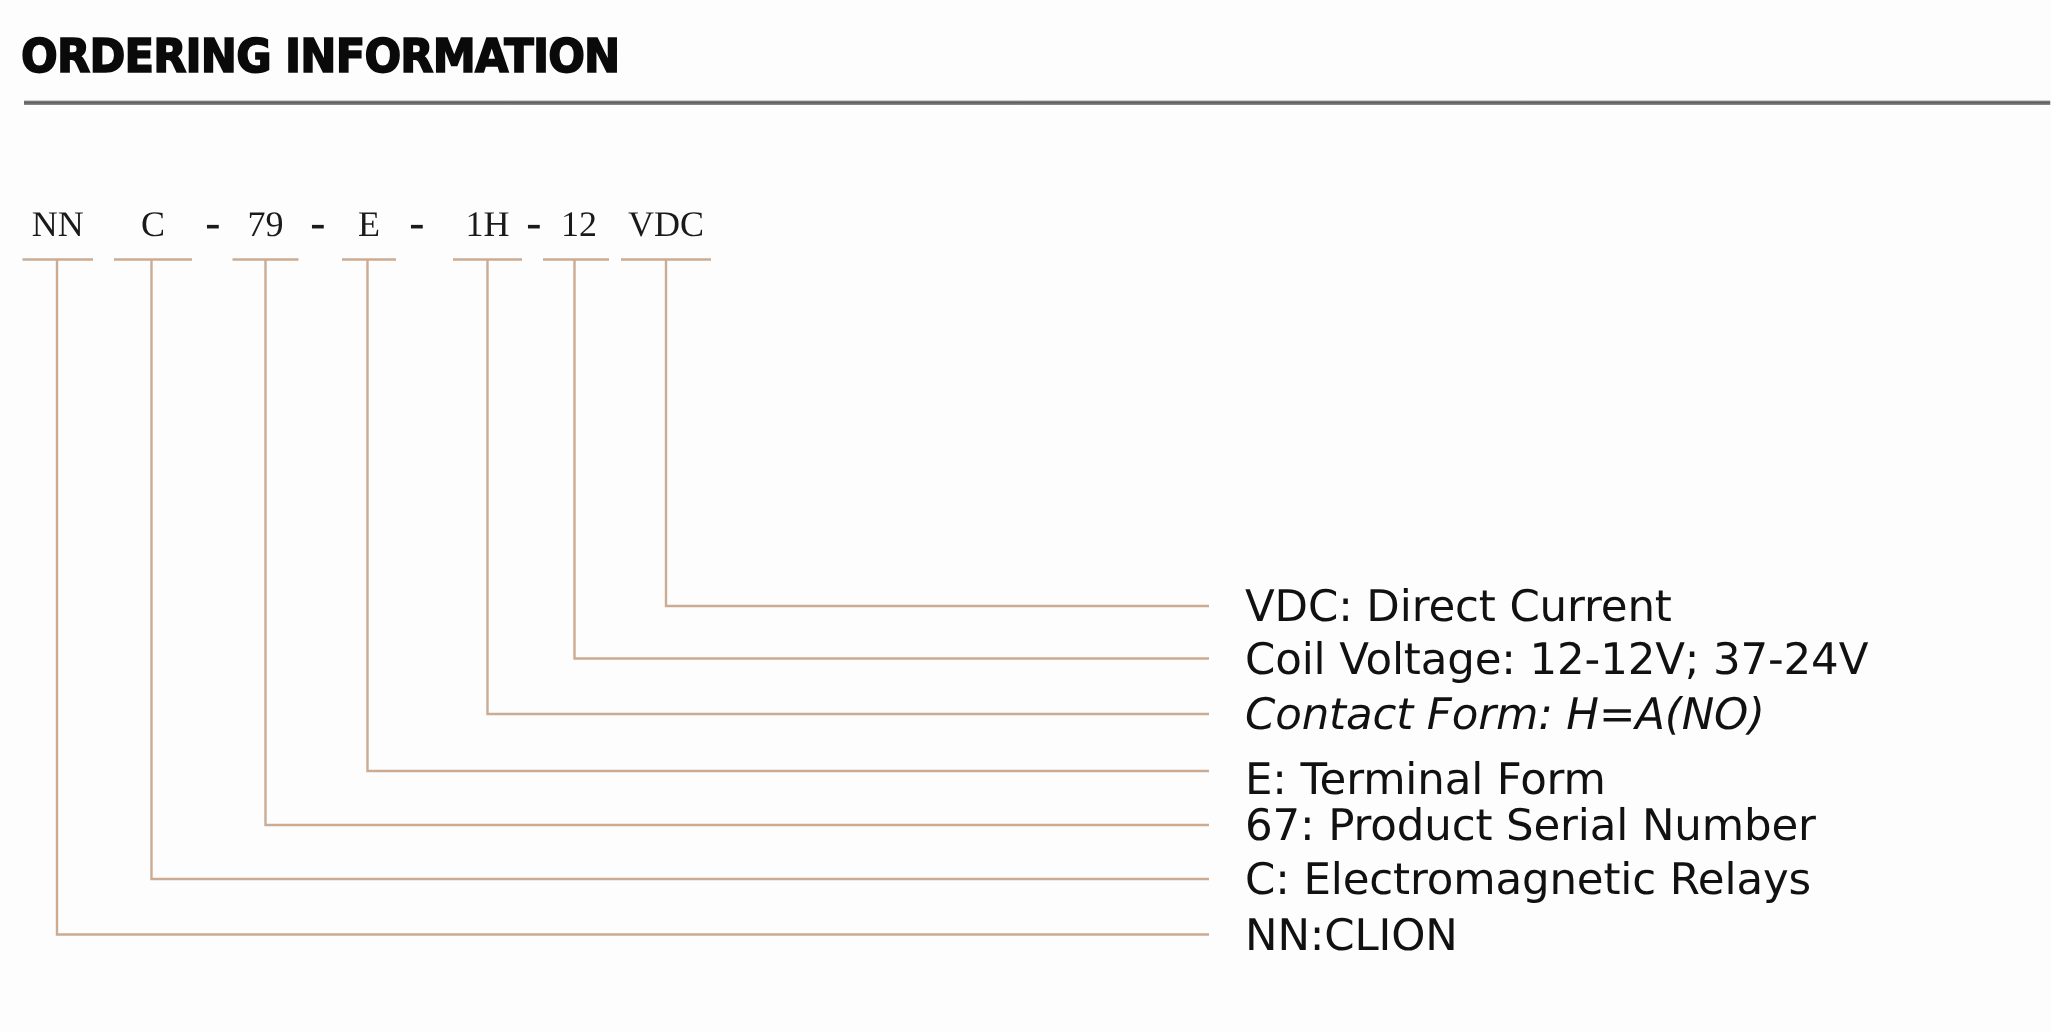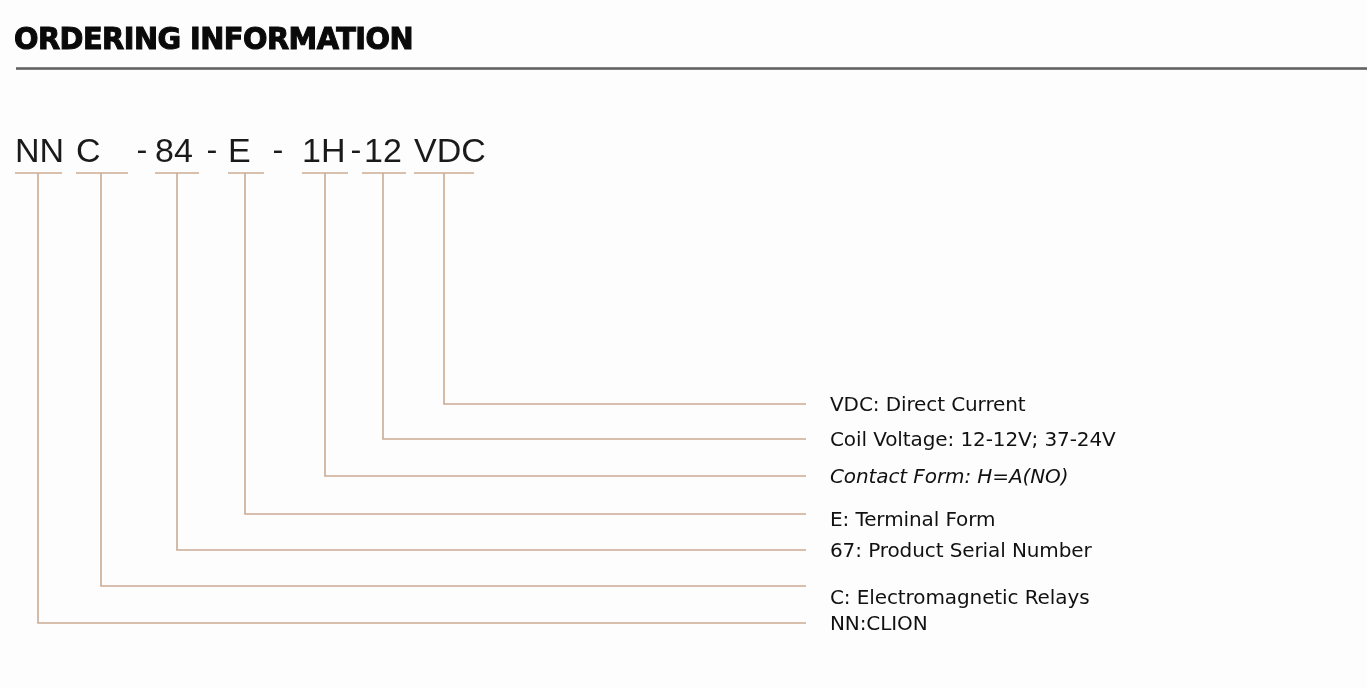--- a/index.html
+++ b/index.html
@@ -66,26 +66,26 @@
   
   #part-number-row {
     position: absolute;
     left: 0;
     top: 48px;
     height: 52px;
   }
   .code-segment {
     position: absolute;
     top: 0;
-    font-family: Liberation Sans, sans-serif;
-    font-size: 34px;
+    font-family: Liberation Serif, serif;
+    font-size: 24px;
     font-weight: 400;
     color: #1a1a1a;
     line-height: 44px;
-    text-align: left;
+    text-align: center;
     white-space: nowrap;
   }
   .code-separator {
     position: absolute;
     top: 0;
     font-family: "DejaVu Sans", sans-serif;
     font-size: 30px;
     color: #1a1a1a;
     line-height: 44px;
     text-align: center;
@@ -96,21 +96,21 @@
   #legend-list {
     position: absolute;
     left: 830px;
     top: 0;
     width: 520px;
   }
   .legend-line {
     position: absolute;
     left: 0;
     font-family: "DejaVu Sans", sans-serif;
-    font-size: 20px;
+    font-size: 29px;
     font-weight: 400;
     color: #111111;
     line-height: 30px;
     white-space: nowrap;
     letter-spacing: -0.1px;
   }
 </style>
 </head>
 <body>
 
@@ -138,34 +138,34 @@
         <polyline points="245,93 245,434 806,434" fill="none" stroke="#cbab92" stroke-width="1.6" stroke-linejoin="miter"></polyline>
         <polyline points="177,93 177,470 806,470" fill="none" stroke="#cbab92" stroke-width="1.6" stroke-linejoin="miter"></polyline>
         <polyline points="101,93 101,506 806,506" fill="none" stroke="#cbab92" stroke-width="1.6" stroke-linejoin="miter"></polyline>
         <polyline points="38,93 38,543 806,543" fill="none" stroke="#cbab92" stroke-width="1.6" stroke-linejoin="miter"></polyline>
       </g>
   </svg>
 
   <div id="part-number-row">
       <div class="code-segment" style="left: 15px; width: 47px;">NN</div>
       <div class="code-segment" style="left: 76px; width: 52px;">C</div>
-      <div class="code-segment" style="left: 155px; width: 44px;">84</div>
+      <div class="code-segment" style="left: 155px; width: 44px;">79</div>
       <div class="code-segment" style="left: 228px; width: 36px;">E</div>
       <div class="code-segment" style="left: 302px; width: 46px;">1H</div>
       <div class="code-segment" style="left: 364px; width: 44px;">12</div>
       <div class="code-segment" style="left: 414px; width: 60px;">VDC</div>
       <div class="code-separator" style="left: 131px; width: 22px;">-</div>
       <div class="code-separator" style="left: 201px; width: 22px;">-</div>
       <div class="code-separator" style="left: 267px; width: 22px;">-</div>
       <div class="code-separator" style="left: 348px; width: 16px;">-</div>
     </div>
 
   <div id="legend-list">
       <div class="legend-line" style="top: 309px;">VDC: Direct Current</div>
       <div class="legend-line" style="top: 344px;">Coil Voltage: 12-12V; 37-24V</div>
       <div class="legend-line" style="top: 381px; font-style: italic;">Contact Form: H=A(NO)</div>
       <div class="legend-line" style="top: 404px; margin-top: 20px;">E: Terminal Form</div>
       <div class="legend-line" style="top: 455px;">67: Product Serial Number</div>
-      <div class="legend-line" style="top: 491px; margin-top: 11px;">C: Electromagnetic Relays</div>
+      <div class="legend-line" style="top: 491px;">C: Electromagnetic Relays</div>
       <div class="legend-line" style="top: 528px; text-align: right;">NN:CLION</div>
     </div>
 
 </div>
 
 </body></html>

